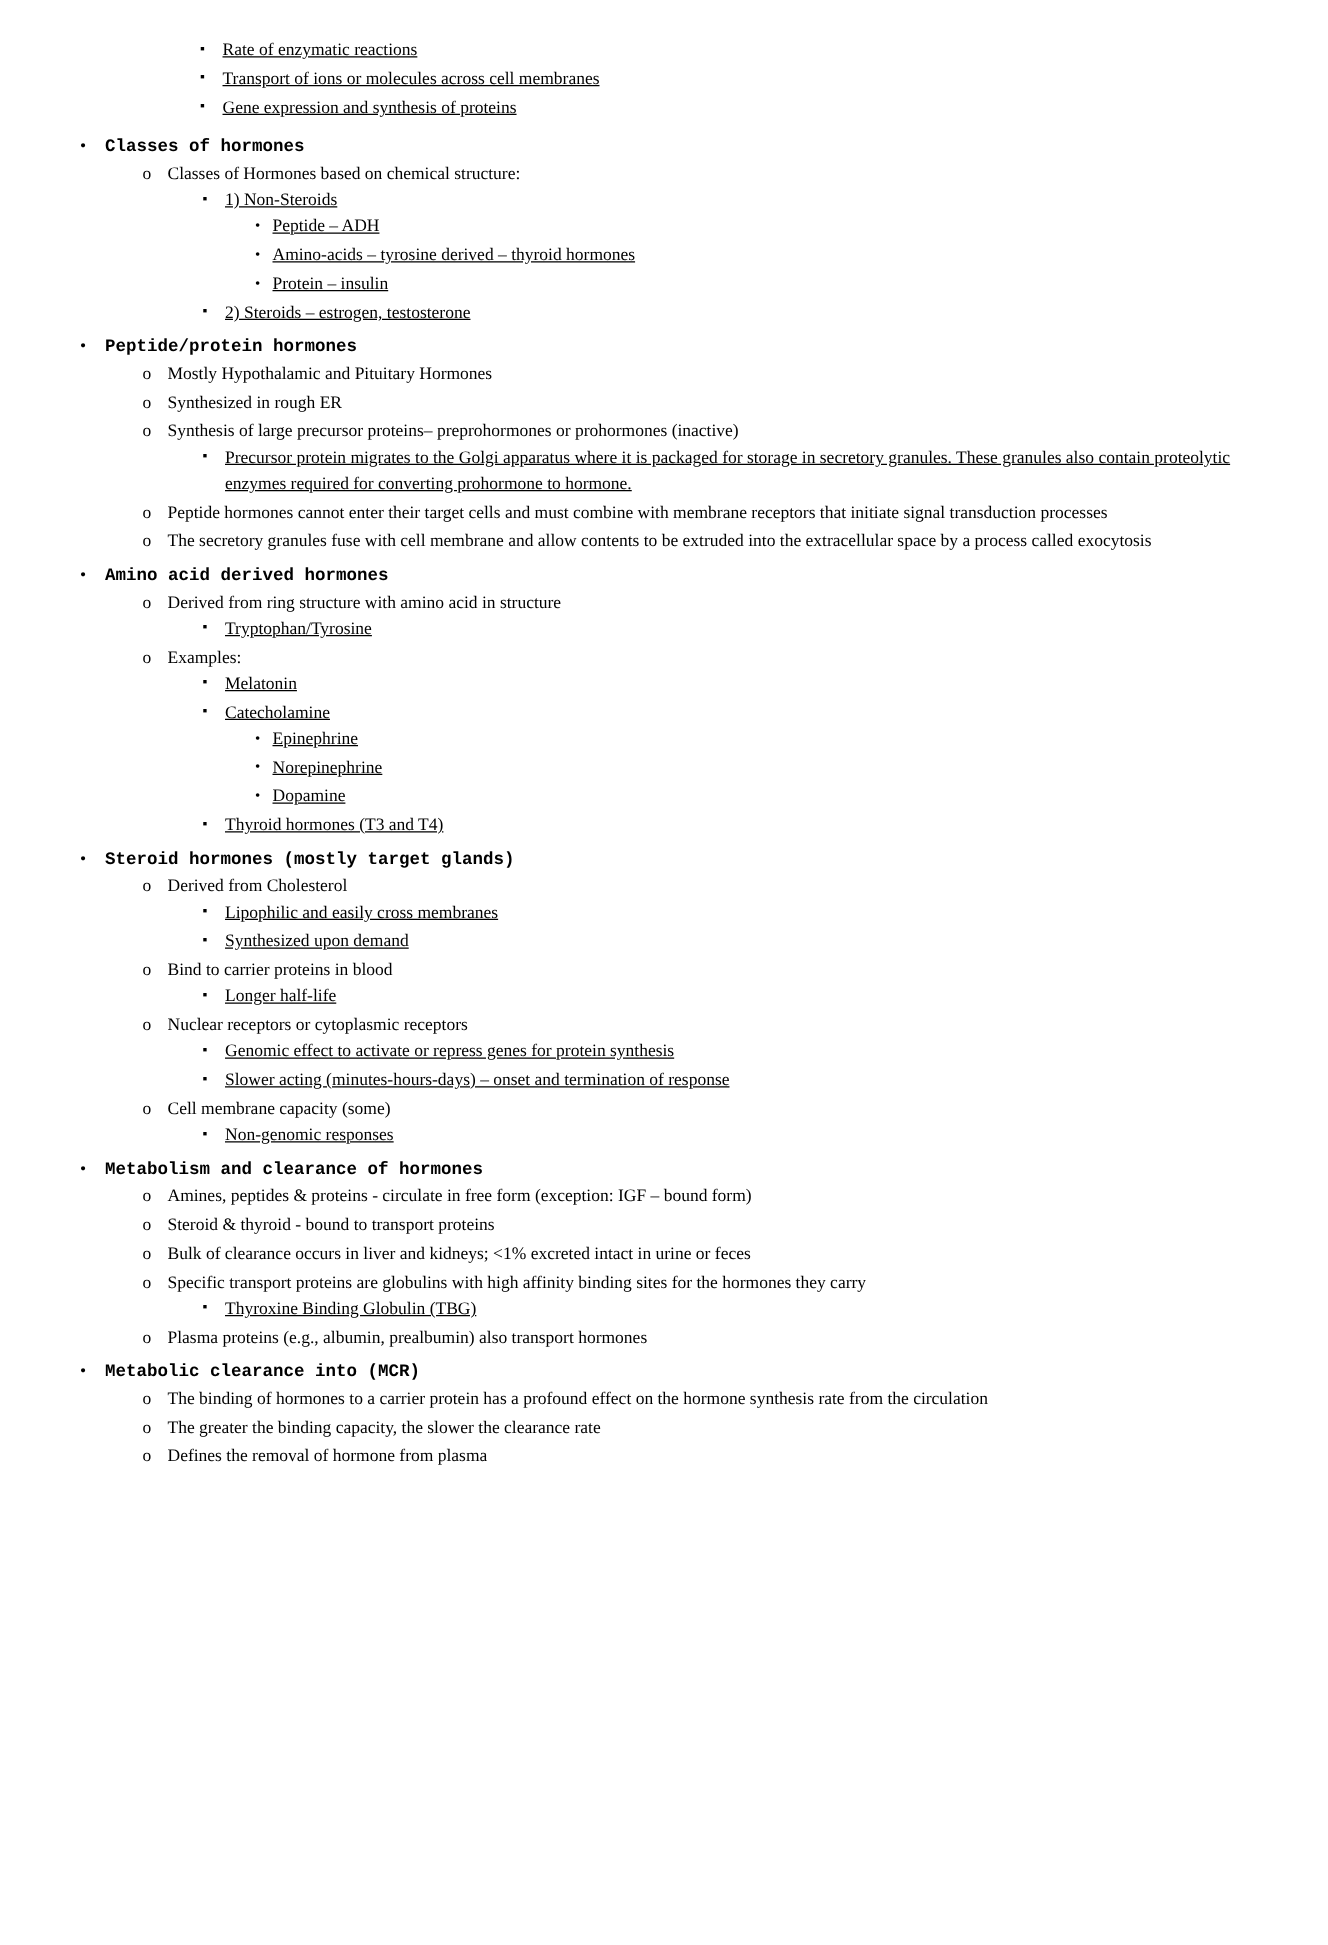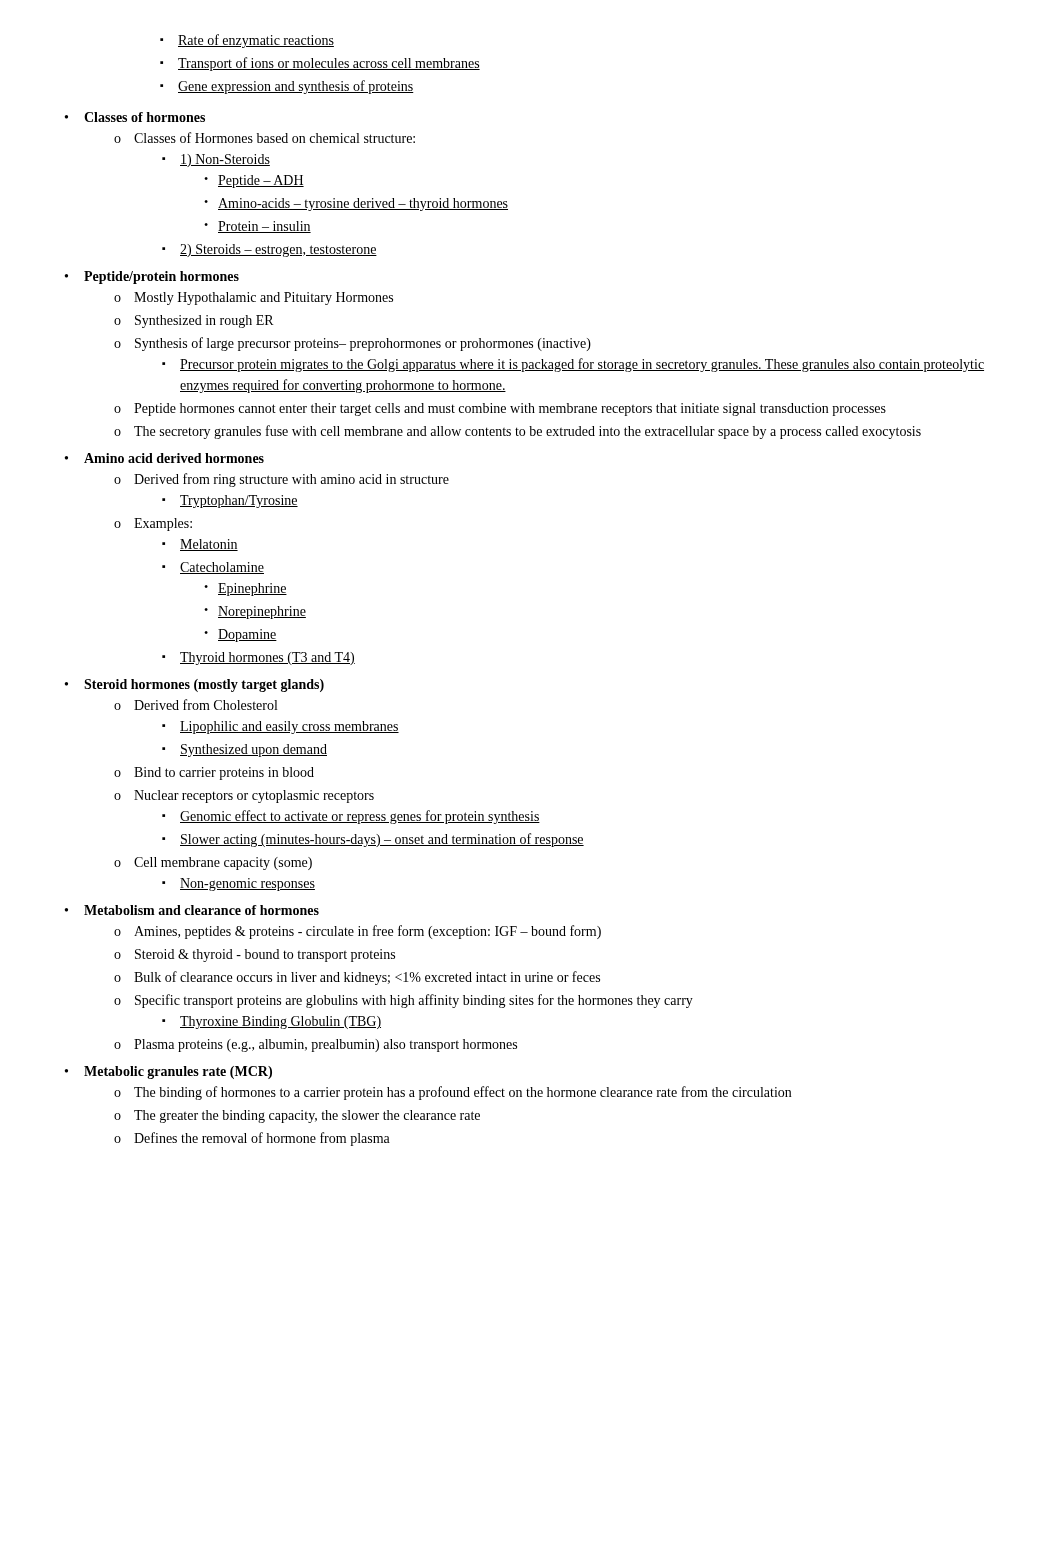--- a/index.html
+++ b/index.html
@@ -70,21 +70,21 @@
       position: relative;
       padding-left: 14px;
     }
     ul.level4 > li::before {
       content: "•";
       position: absolute;
       left: 0;
       top: 0;
       font-size: 12px;
     }
-    .bold { font-weight: bold; }
+    .bold { font-weight: bold; font-family: Liberation Mono, monospace; }
     li { margin-bottom: 2px; }
   </style>
 </head>
 <body>
 
 <div class="content">
 
   <ul class="level3" style="margin-bottom:10px; padding-left: 100px;">
     <li>
       <span>Rate of enzymatic reactions</span>
@@ -169,20 +169,23 @@
       <ul class="level2">
         <li>
           <span>Derived from Cholesterol</span>
           <ul class="level3">
             <li><span>Lipophilic and easily cross membranes</span></li>
             <li><span>Synthesized upon demand</span></li>
           </ul>
         </li>
         <li>
           <span>Bind to carrier proteins in blood</span>
+          <ul class="level3">
+            <li><span>Longer half-life</span></li>
+          </ul>
         </li>
         <li>
           <span>Nuclear receptors or cytoplasmic receptors</span>
           <ul class="level3">
             <li><span>Genomic effect to activate or repress genes for protein synthesis</span></li>
             <li><span>Slower acting (minutes-hours-days) – onset and termination of response</span></li>
           </ul>
         </li>
         <li>
           <span>Cell membrane capacity (some)</span>
@@ -203,22 +206,22 @@
           <span>Specific transport proteins are globulins with high affinity binding sites for the hormones they carry</span>
           <ul class="level3">
             <li><span>Thyroxine Binding Globulin (TBG)</span></li>
           </ul>
         </li>
         <li><span>Plasma proteins (e.g., albumin, prealbumin) also transport hormones</span></li>
       </ul>
     </li>
 
     <li>
-      <span class="bold">Metabolic granules rate (MCR)</span>
-      <ul class="level2">
-        <li><span>The binding of hormones to a carrier protein has a profound effect on the hormone clearance rate from the circulation</span></li>
+      <span class="bold">Metabolic clearance into (MCR)</span>
+      <ul class="level2">
+        <li><span>The binding of hormones to a carrier protein has a profound effect on the hormone synthesis rate from the circulation</span></li>
         <li><span>The greater the binding capacity, the slower the clearance rate</span></li>
         <li><span>Defines the removal of hormone from plasma</span></li>
       </ul>
     </li>
 
   </ul>
 </div>
 
 </body></html>

